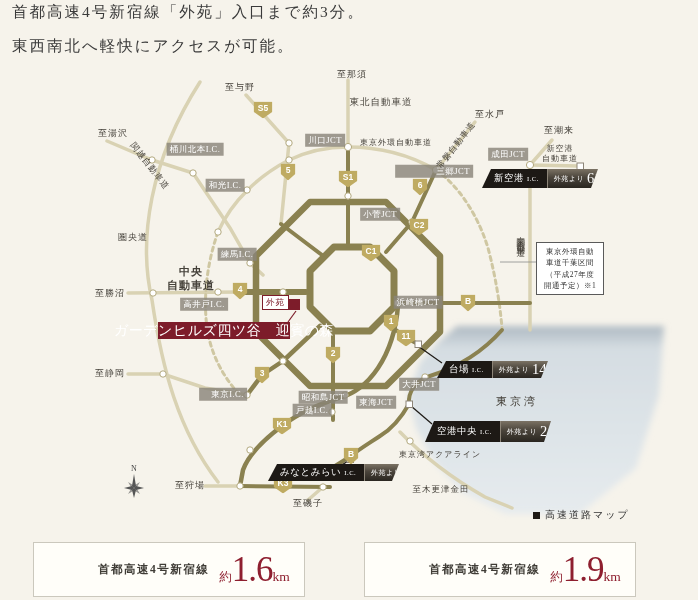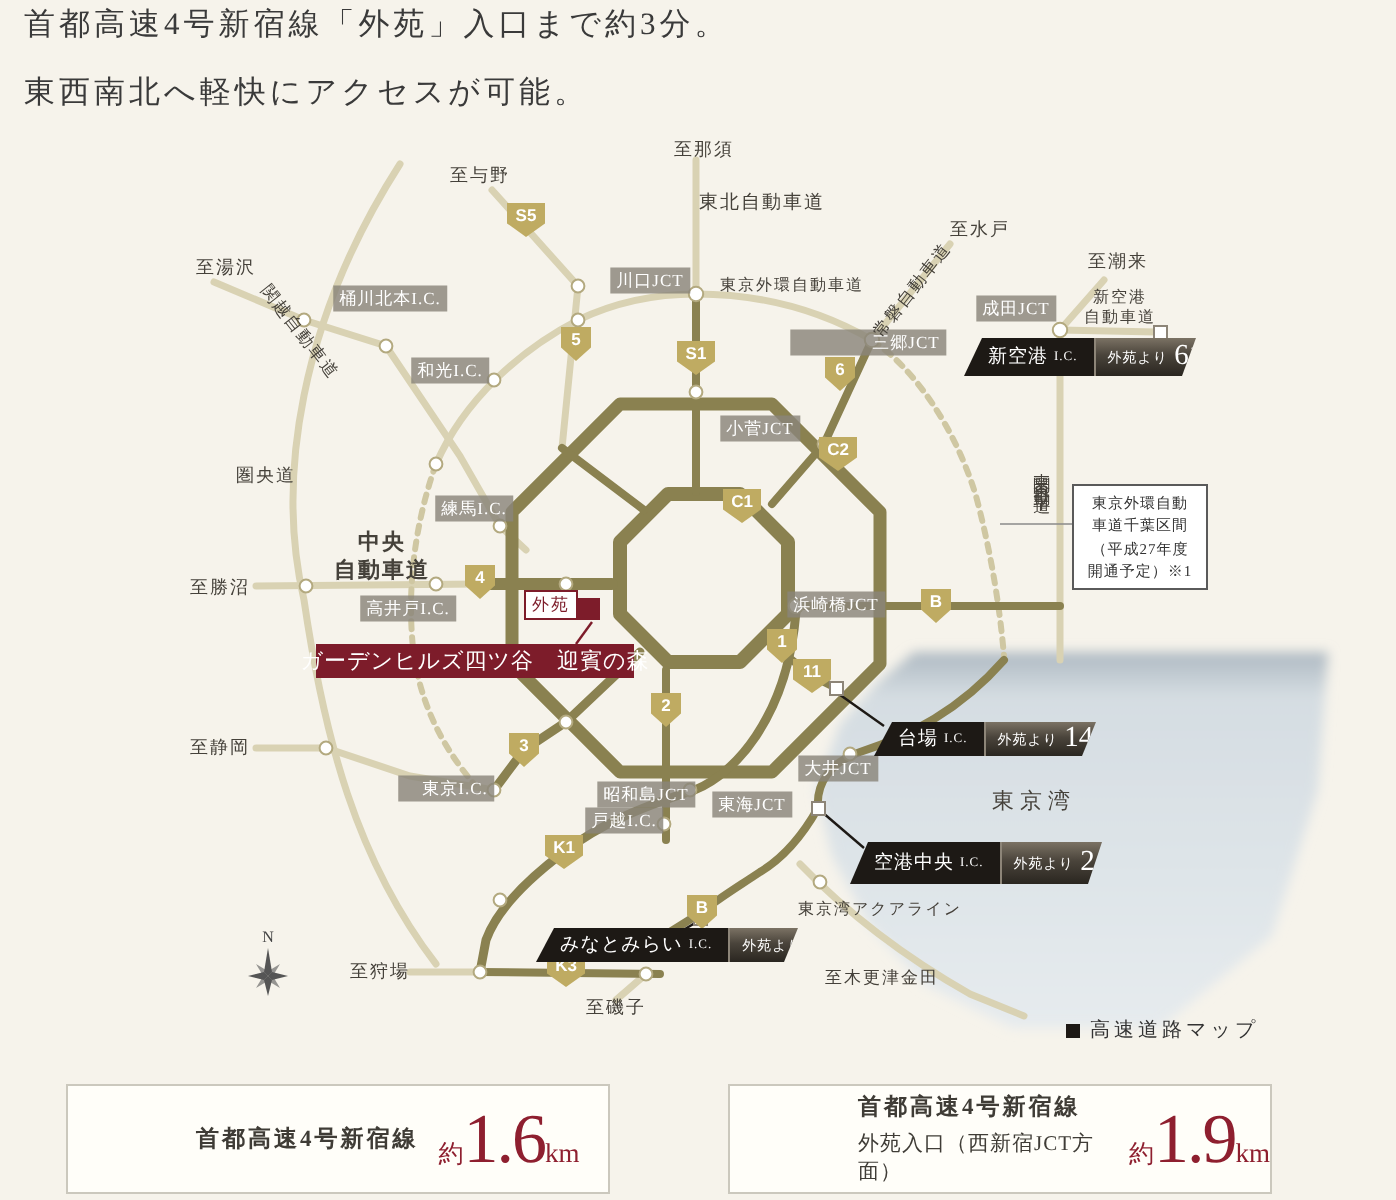--- a/index.html
+++ b/index.html
@@ -30,22 +30,22 @@
   .dest .tm .pfx{font-size:7px;margin-right:3px;letter-spacing:.5px;}
   .dest .tm .val{font-size:14.5px;line-height:1;}
   .dest .tm .un{font-size:6.5px;margin-left:1px;align-self:flex-end;padding-bottom:2px;}
   
   #notebox{position:absolute;left:536px;top:242px;width:62px;background:#fff;border:1px solid #5a5a5a;
         padding:3px 2px;font-size:7.5px;line-height:1.5;color:#333;text-align:center;letter-spacing:.5px;}
   
   #gaien-box{position:absolute;left:262px;top:295px;background:#fff;border:1px solid #7d1c2a;color:#7d1c2a;
         font-size:8.5px;line-height:1;padding:2px 3px;letter-spacing:1px;}
   #prop-square{position:absolute;left:289px;top:299px;width:11px;height:11px;background:#7d1c2a;}
-  #prop-banner{position:absolute;left:158px;top:322px;width:159px;height:17px;background:#7d1c2a;color:#fff;
-        font-size:11px;letter-spacing:.5px;display:flex;align-items:center;justify-content:center;white-space:nowrap;}
+  #prop-banner{position:absolute;left:158px;top:322px;width:132px;height:17px;background:#7d1c2a;color:#fff;
+        font-size:14px;letter-spacing:.5px;display:flex;align-items:center;justify-content:center;white-space:nowrap;}
   
   #legend{position:absolute;left:533px;top:508px;font-size:10px;color:#333;letter-spacing:2px;display:flex;align-items:center;}
   #legend .sq{width:7px;height:7px;background:#1d1915;margin-right:5px;}
   
   .fbox{position:absolute;top:542px;width:272px;height:55px;background:#fffef9;border:1px solid #cbc8bd;
         box-sizing:border-box;display:flex;align-items:center;}
   #fbox1{left:33px;} #fbox2{left:364px;}
   .fbox .txt{margin-left:64px;color:#3f3c36;}
   .fbox .l1{font-size:11.5px;font-weight:bold;letter-spacing:1.5px;}
   .fbox .l2{font-size:10.5px;letter-spacing:.5px;margin-top:4px;}
@@ -194,21 +194,20 @@
     </div>
     <div class="num">
       <span class="ap">約</span>
       <span class="bg">1.6</span>
       <span class="un">km</span>
     </div>
   </div>
   <div class="fbox" id="fbox2">
     <div class="txt">
       <div class="l1">首都高速4号新宿線</div>
-      <div class="l2">外苑入口（西新宿JCT方面）</div>
     </div>
     <div class="num">
       <span class="ap">約</span>
       <span class="bg">1.9</span>
       <span class="un">km</span>
     </div>
   </div>
 
 <div class="jlabel" style="left: 195px; top: 149px;">桶川北本I.C.</div>
     <div class="jlabel" style="left: 225px; top: 185px;">和光I.C.</div>

